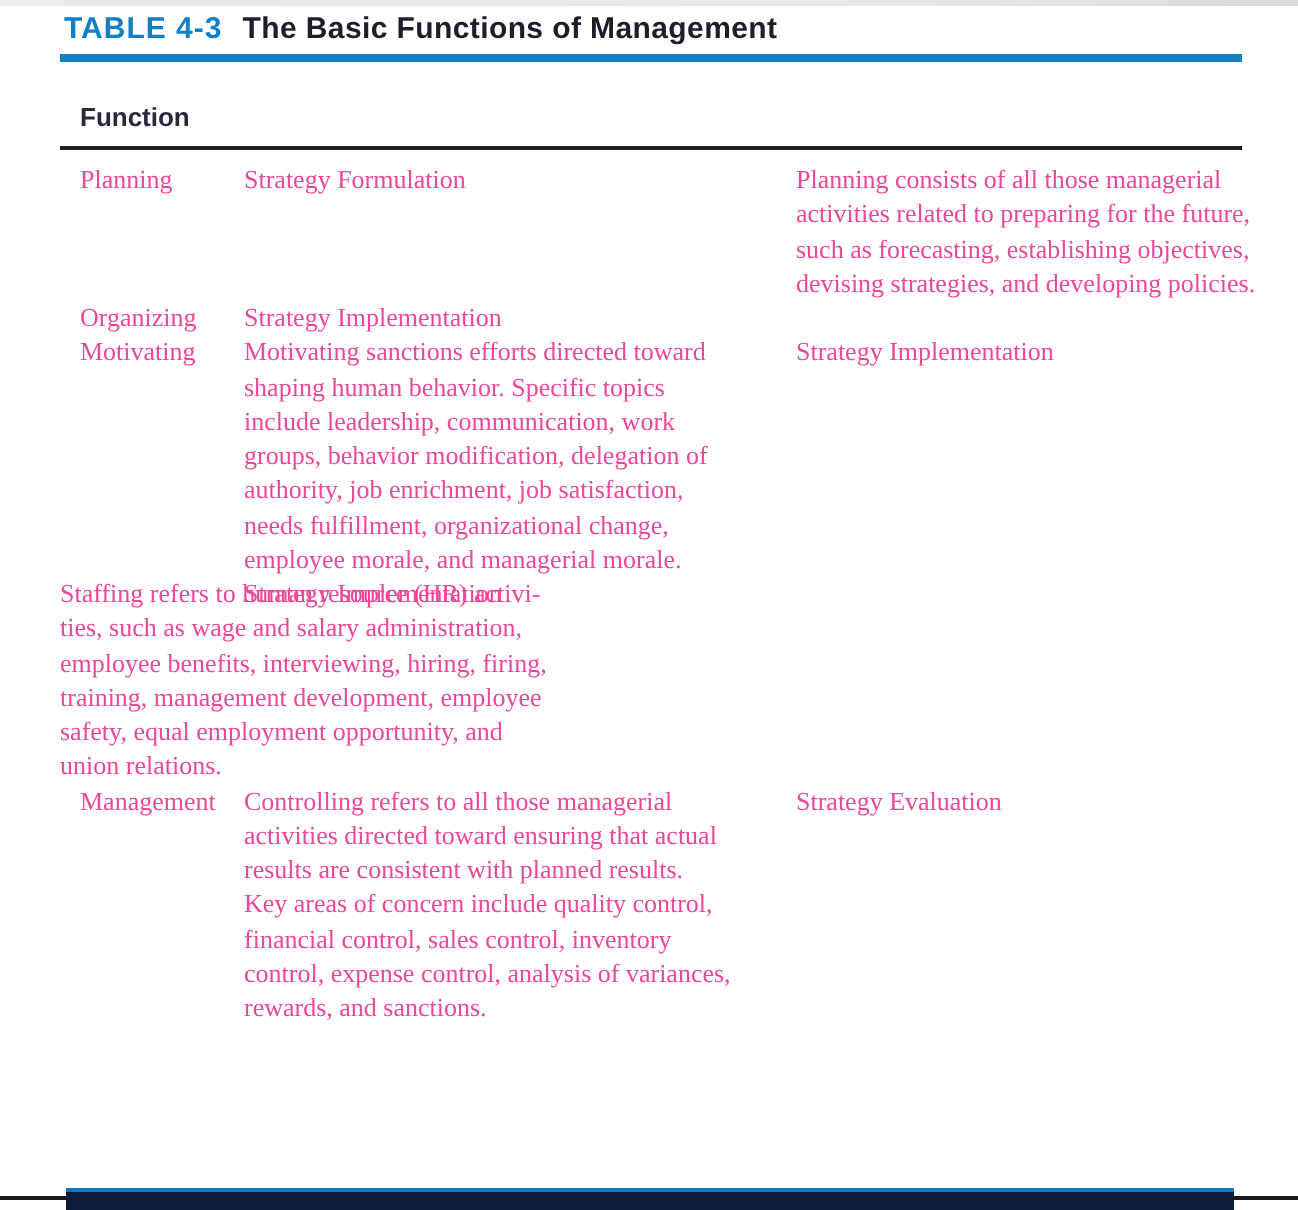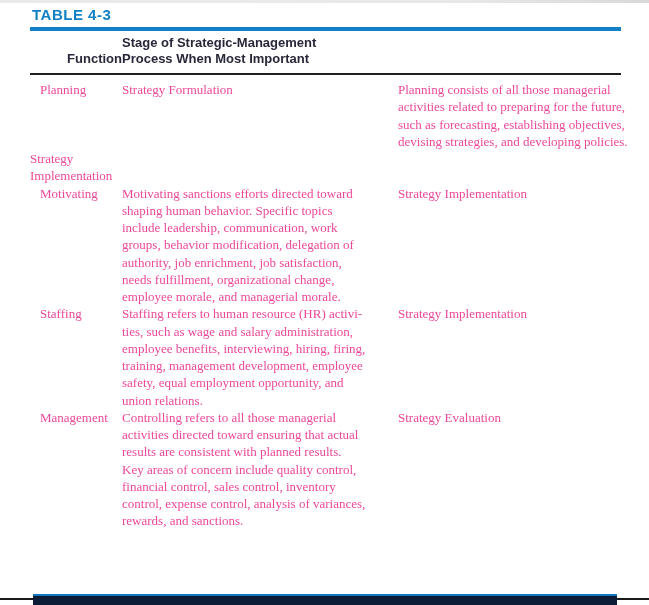--- a/index.html
+++ b/index.html
@@ -23,21 +23,21 @@
   }
   .title-rule {
     position:absolute; left:30px; top:27px; width:591px; height:4px;
     background:#1180c4;
   }
   .col-headers {
     position:absolute; left:30px; top:32px; width:591px; height:34px;
     display:grid; grid-template-columns:92px 276px 1fr; align-items:end;
     font-size:13px; font-weight:bold; color:#28283a;
   }
-  .ch-fn { padding-left:10px;text-align:right; }
+  .ch-fn { padding-left:10px; }
   .ch-stage { white-space:pre-line; line-height:15.5px; }
   .header-rule {
     position:absolute; left:30px; top:73px; width:591px; height:1.8px;
     background:#1f1f22;
   }
   .tbody {
     position:absolute; left:30px; top:81px; width:591px;
     font-family:"Liberation Serif", serif; font-size:13px;
     line-height:17.25px; color:#ec4899;
   }
@@ -54,55 +54,54 @@
   }
 </style>
 </head>
 <body>
 
 <div class="page">
   <div class="top-edge"></div>
 
   <div class="table-header">
     <span class="table-label">TABLE 4-3</span>
+    <span class="table-title">The Basic Functions of Management</span>
   </div>
   <div class="title-rule"></div>
 
   <div class="col-headers">
     <div class="ch ch-fn">Function</div>
-    <div class="ch ch-stage">Stage of Strategic-Management
-Process When Most Important</div>
   </div>
   <div class="header-rule"></div>
 
   <div class="tbody">
     <div class="row">
       <div class="cell cell-fn">Planning</div>
       <div class="cell cell-stage">Strategy Formulation</div>
       <div class="cell cell-desc">Planning consists of all those managerial
 activities related to preparing for the future,
 such as forecasting, establishing objectives,
 devising strategies, and developing policies.</div>
     </div>
     <div class="row">
+      <div class="cell cell-fn">Organizing</div>
       <div class="cell cell-stage">Strategy Implementation</div>
     </div>
     <div class="row">
       <div class="cell cell-fn">Motivating</div>
       <div class="cell cell-desc">Motivating sanctions efforts directed toward
 shaping human behavior. Specific topics
 include leadership, communication, work
 groups, behavior modification, delegation of
 authority, job enrichment, job satisfaction,
 needs fulfillment, organizational change,
 employee morale, and managerial morale.</div>
       <div class="cell cell-stage">Strategy Implementation</div>
     </div>
     <div class="row">
-      <div class="cell cell-fn">Staffing</div>
       <div class="cell cell-desc">Staffing refers to human resource (HR) activi-
 ties, such as wage and salary administration,
 employee benefits, interviewing, hiring, firing,
 training, management development, employee
 safety, equal employment opportunity, and
 union relations.</div>
       <div class="cell cell-stage">Strategy Implementation</div>
     </div>
     <div class="row">
       <div class="cell cell-fn">Management</div>

